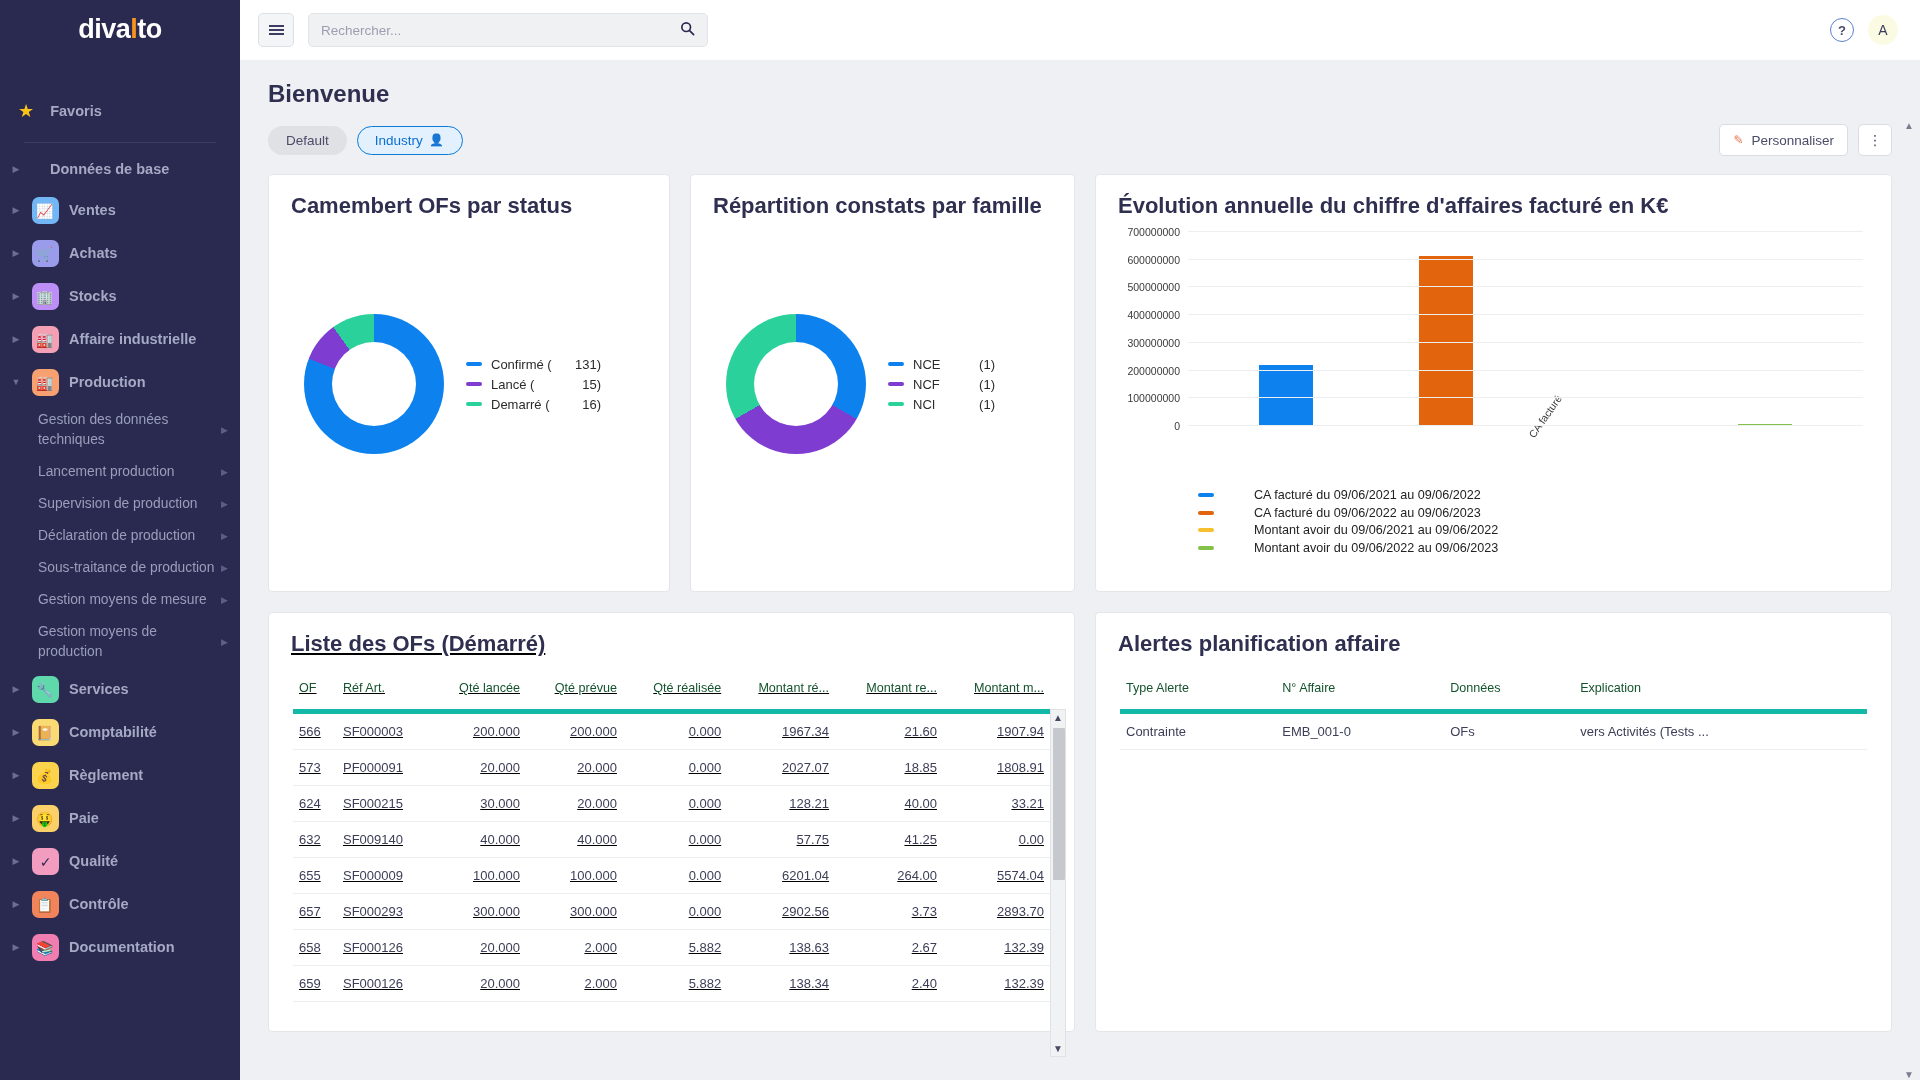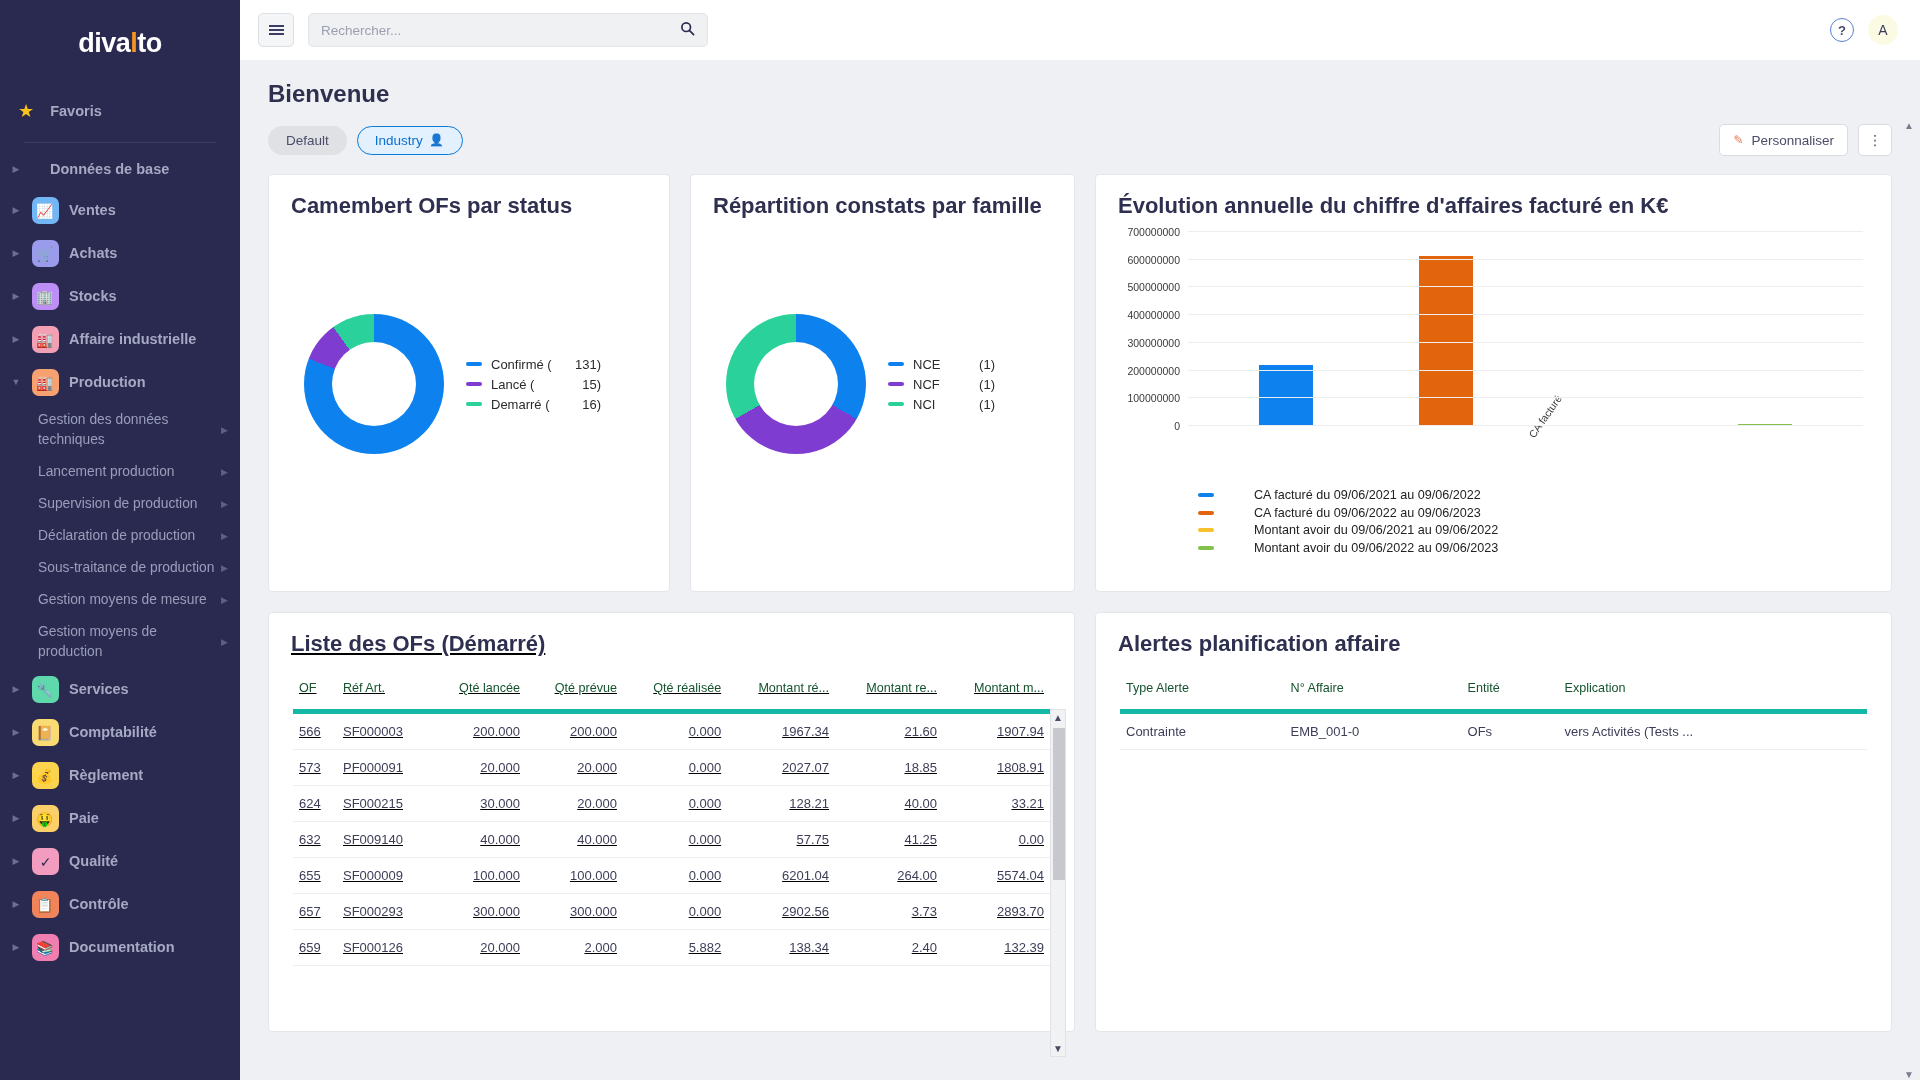--- a/index.html
+++ b/index.html
@@ -12,21 +12,21 @@
   .app { display: flex; width: 1920px; height: 1080px; }
 
   
   .sidebar {
     width: 240px; min-width: 240px; height: 1080px;
     background: #2a2a50;
     overflow: hidden;
     position: relative;
   }
   .brand {
-    height: 72px; display: flex; align-items: center; justify-content: center;
+    height: 72px; display: flex; justify-content: center;
     color: #fff; font-size: 27px; font-weight: 700; letter-spacing: -0.5px;
     padding-top: 14px;
   }
   .brand .accent { color: #f7941d; }
   .favoris {
     display: flex; align-items: center; gap: 16px;
     padding: 10px 0 10px 18px; margin-top: 20px;
   }
   .favoris .star { color: #fcc419; font-size: 18px; line-height: 1; }
   .favoris .lbl { color: #a6a9c4; font-size: 14.5px; font-weight: 600; }
@@ -510,20 +510,30 @@
                     <td class="l">657</td>
                     <td class="l">SF000293</td>
                     <td>300.000</td>
                     <td>300.000</td>
                     <td>0.000</td>
                     <td>2902.56</td>
                     <td>3.73</td>
                     <td>2893.70</td>
                   </tr>
                   <tr>
+                    <td class="l">658</td>
+                    <td class="l">SF000126</td>
+                    <td>20.000</td>
+                    <td>2.000</td>
+                    <td>5.882</td>
+                    <td>138.63</td>
+                    <td>2.67</td>
+                    <td>132.39</td>
+                  </tr>
+                  <tr>
                     <td class="l">659</td>
                     <td class="l">SF000126</td>
                     <td>20.000</td>
                     <td>2.000</td>
                     <td>5.882</td>
                     <td>138.34</td>
                     <td>2.40</td>
                     <td>132.39</td>
                   </tr>
                 </tbody>
@@ -537,21 +547,21 @@
         </section>
 
         <section class="card t2">
           <div class="card-title">Alertes planification affaire</div>
           <div class="tbl-wrap">
             <table>
               <thead>
                   <tr id="al-head">
                     <th class="l">Type Alerte</th>
                     <th class="l">N° Affaire</th>
-                    <th class="l">Entité</th>
+                    <th class="l">Données</th>
                     <th class="l">Explication</th>
                   </tr>
                 </thead>
               <tbody id="al-body">
                   <tr>
                     <td class="l">Contrainte</td>
                     <td class="l">EMB_001-0</td>
                     <td class="l">OFs</td>
                     <td class="l">vers Activités (Tests ...</td>
                   </tr>

